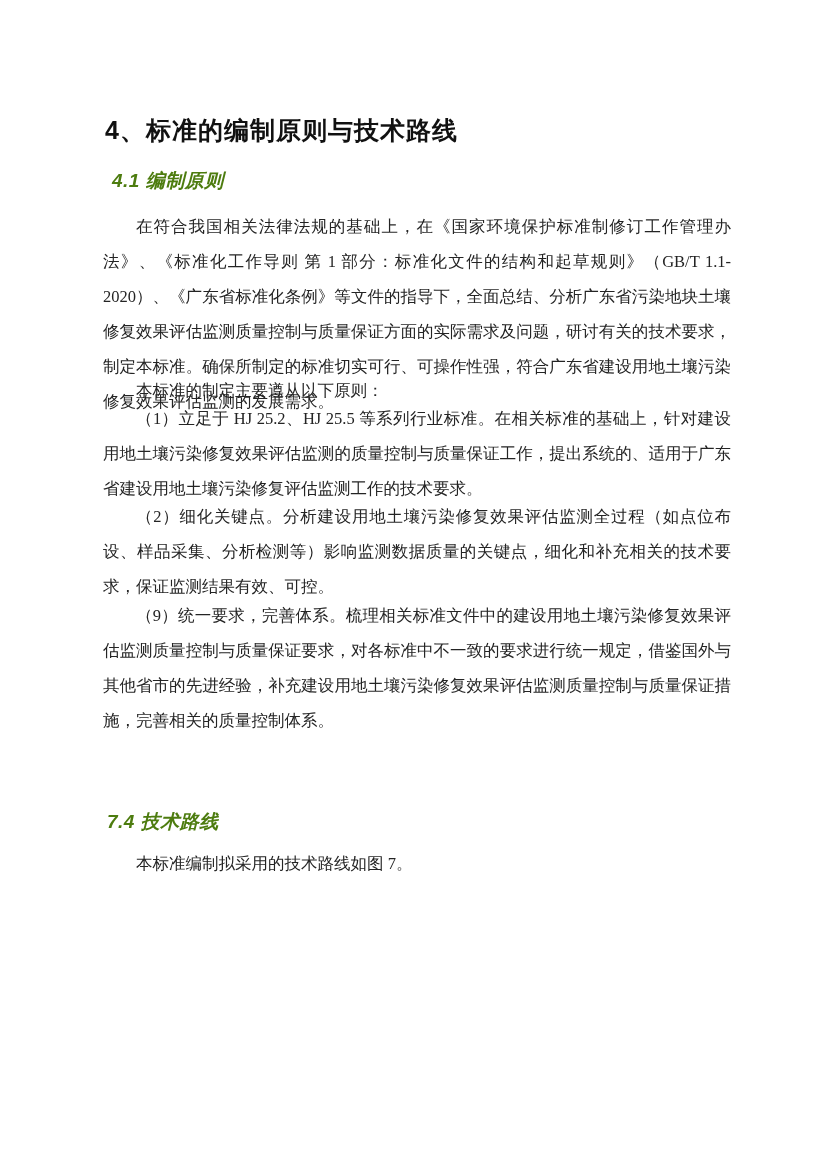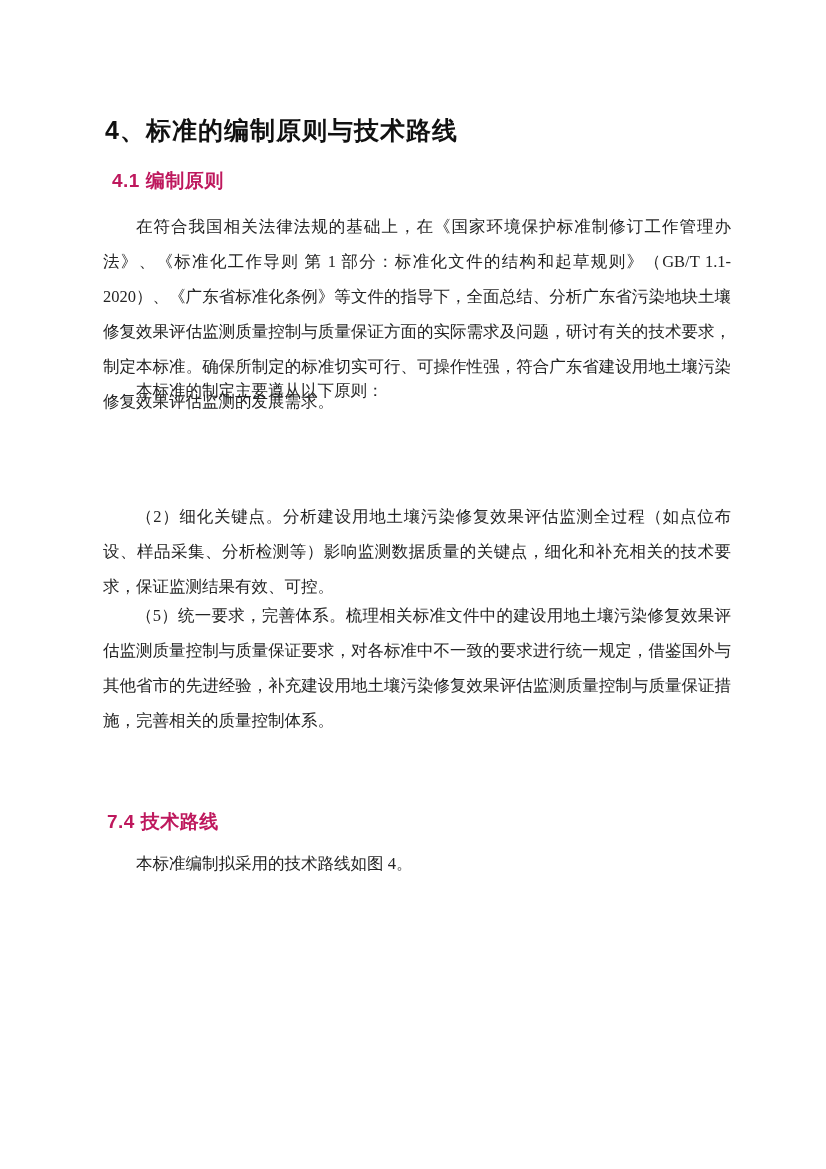--- a/index.html
+++ b/index.html
@@ -28,22 +28,23 @@
     color: #111111;
     white-space: nowrap;
   }
   .sec-heading {
     position: absolute;
     margin: 0;
     font-family: "Liberation Sans", "DejaVu Sans", sans-serif;
     font-size: 19px;
     font-weight: bold;
     letter-spacing: 0.5px;
-    color: #be185d;
+    color: #4d7c0f;
     white-space: nowrap;
+    font-style: italic;
   }
   .sec-heading.h-41 { left: 112px; top: 168px; }
   .sec-heading.h-42 { left: 107px; top: 809px; }
   .body-p {
     position: absolute;
     left: 103px;
     width: 628px;
     margin: 0;
     font-size: 16.5px;
     line-height: 35px;
@@ -84,27 +85,28 @@
 <div class="page">
 
   <h1 class="doc-title">4、标准的编制原则与技术路线</h1>
 
   <h2 class="sec-heading h-41">4.1 编制原则</h2>
 
   <p class="body-p p-1">在符合我国相关法律法规的基础上，在《国家环境保护标准制修订工作管理办法》、《标准化工作导则 第 1 部分：标准化文件的结构和起草规则》（GB/T 1.1-2020）、《广东省标准化条例》等文件的指导下，全面总结、分析广东省污染地块土壤修复效果评估监测质量控制与质量保证方面的实际需求及问题，研讨有关的技术要求，制定本标准。确保所制定的标准切实可行、可操作性强，符合广东省建设用地土壤污染修复效果评估监测的发展需求。</p>
 
   <p class="body-p p-2">本标准的制定主要遵从以下原则：</p>
 
+  <p class="body-p p-3">（1）立足于 HJ 25.2、HJ 25.5 等系列行业标准。在相关标准的基础上，针对建设用地土壤污染修复效果评估监测的质量控制与质量保证工作，提出系统的、适用于广东省建设用地土壤污染修复评估监测工作的技术要求。</p>
 
   <p class="body-p p-4">（2）细化关键点。分析建设用地土壤污染修复效果评估监测全过程（如点位布设、样品采集、分析检测等）影响监测数据质量的关键点，细化和补充相关的技术要求，保证监测结果有效、可控。</p>
 
-  <p class="body-p p-5">（5）统一要求，完善体系。梳理相关标准文件中的建设用地土壤污染修复效果评估监测质量控制与质量保证要求，对各标准中不一致的要求进行统一规定，借鉴国外与其他省市的先进经验，补充建设用地土壤污染修复效果评估监测质量控制与质量保证措施，完善相关的质量控制体系。</p>
+  <p class="body-p p-5">（9）统一要求，完善体系。梳理相关标准文件中的建设用地土壤污染修复效果评估监测质量控制与质量保证要求，对各标准中不一致的要求进行统一规定，借鉴国外与其他省市的先进经验，补充建设用地土壤污染修复效果评估监测质量控制与质量保证措施，完善相关的质量控制体系。</p>
 
 
   <h2 class="sec-heading h-42">7.4 技术路线</h2>
 
-  <p class="body-p p-7">本标准编制拟采用的技术路线如图 4。</p>
+  <p class="body-p p-7">本标准编制拟采用的技术路线如图 7。</p>
 
   <div class="page-footer">
     <span class="lbl">第</span><span class="num">9</span><span class="lbl">页 / 共</span><span class="num">52</span><span class="lbl">页</span>
   </div>
 
 </div>
 
 </body></html>

